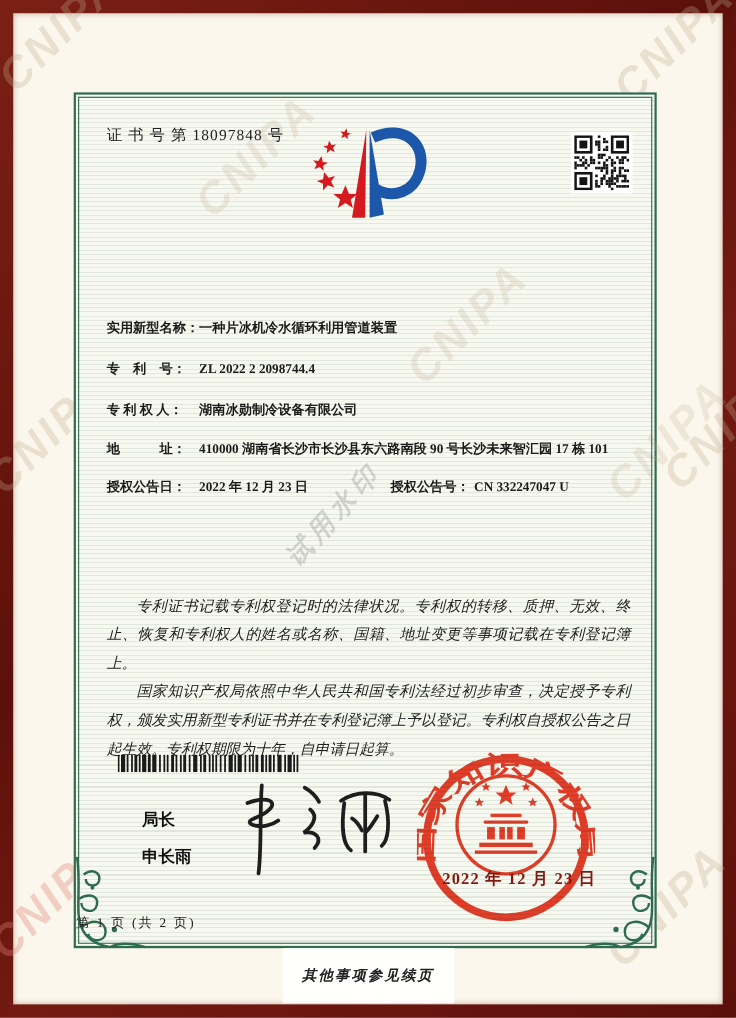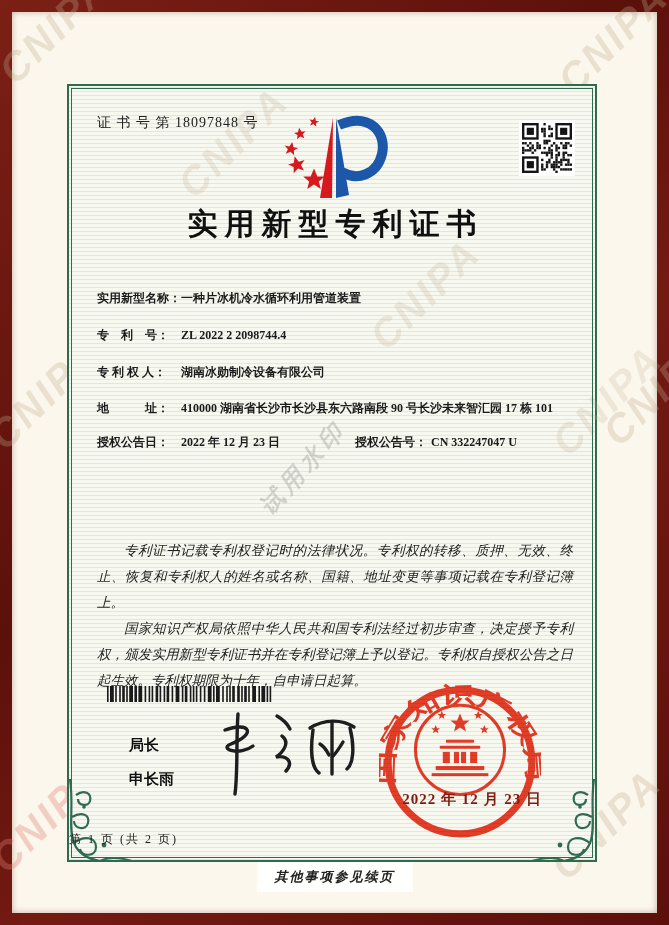--- a/index.html
+++ b/index.html
@@ -59,21 +59,21 @@
   .seal-date{
     position:absolute;left:318px;top:704px;width:170px;text-align:center;
     font-size:15px;font-weight:700;color:#7e1b10;letter-spacing:1px;
   }
   .page-info{position:absolute;bottom:12px;left:0;width:100%;text-align:left;font-size:12px;letter-spacing:2px;color:#222;}
   .flourish{position:absolute;bottom:-3px;line-height:0;}
   .flourish.fl{left:-3px;}
   .flourish.fr{right:-3px;transform:scaleX(-1);}
   .footer-note{position:absolute;left:0;top:862px;width:100%;text-align:center;}
   .footer-note span{
-    display:inline-block;background:rgba(255,255,255,.92);padding:6px 18px;
+    display:inline-block;background:rgba(255,255,255,.92);padding:16px 18px;
     font-size:13px;font-style:italic;color:#222;letter-spacing:2px;font-weight:600;
   }
 </style>
 </head>
 <body>
 
 <div class="page">
   <div class="paper"></div>
 
   <div class="wm" style="left:-14px;top:6px;">CNIPA</div>
@@ -226,21 +226,20 @@
           <rect x="4.761904761904762" y="4.761904761904762" width="7.142857142857142" height="7.142857142857142" fill="#141414"></rect>
           <rect x="33.333333333333336" y="0" width="16.666666666666668" height="16.666666666666668" fill="#141414"></rect>
           <rect x="35.714285714285715" y="2.380952380952381" width="11.904761904761905" height="11.904761904761905" fill="#fff"></rect>
           <rect x="38.095238095238095" y="4.761904761904762" width="7.142857142857142" height="7.142857142857142" fill="#141414"></rect>
           <rect x="0" y="33.333333333333336" width="16.666666666666668" height="16.666666666666668" fill="#141414"></rect>
           <rect x="2.380952380952381" y="35.714285714285715" width="11.904761904761905" height="11.904761904761905" fill="#fff"></rect>
           <rect x="4.761904761904762" y="38.095238095238095" width="7.142857142857142" height="7.142857142857142" fill="#141414"></rect>
         </svg>
     </div>
 
-    <div class="title">实用新型专利证书</div>
 
     <div class="fields">
       <div class="frow">
         <div class="flabel">实用新型名称：</div>
         <div class="fvalue">一种片冰机冷水循环利用管道装置</div>
       </div>
       <div class="frow">
         <div class="flabel">专　利　号：</div>
         <div class="fvalue">ZL 2022 2 2098744.4</div>
       </div>

